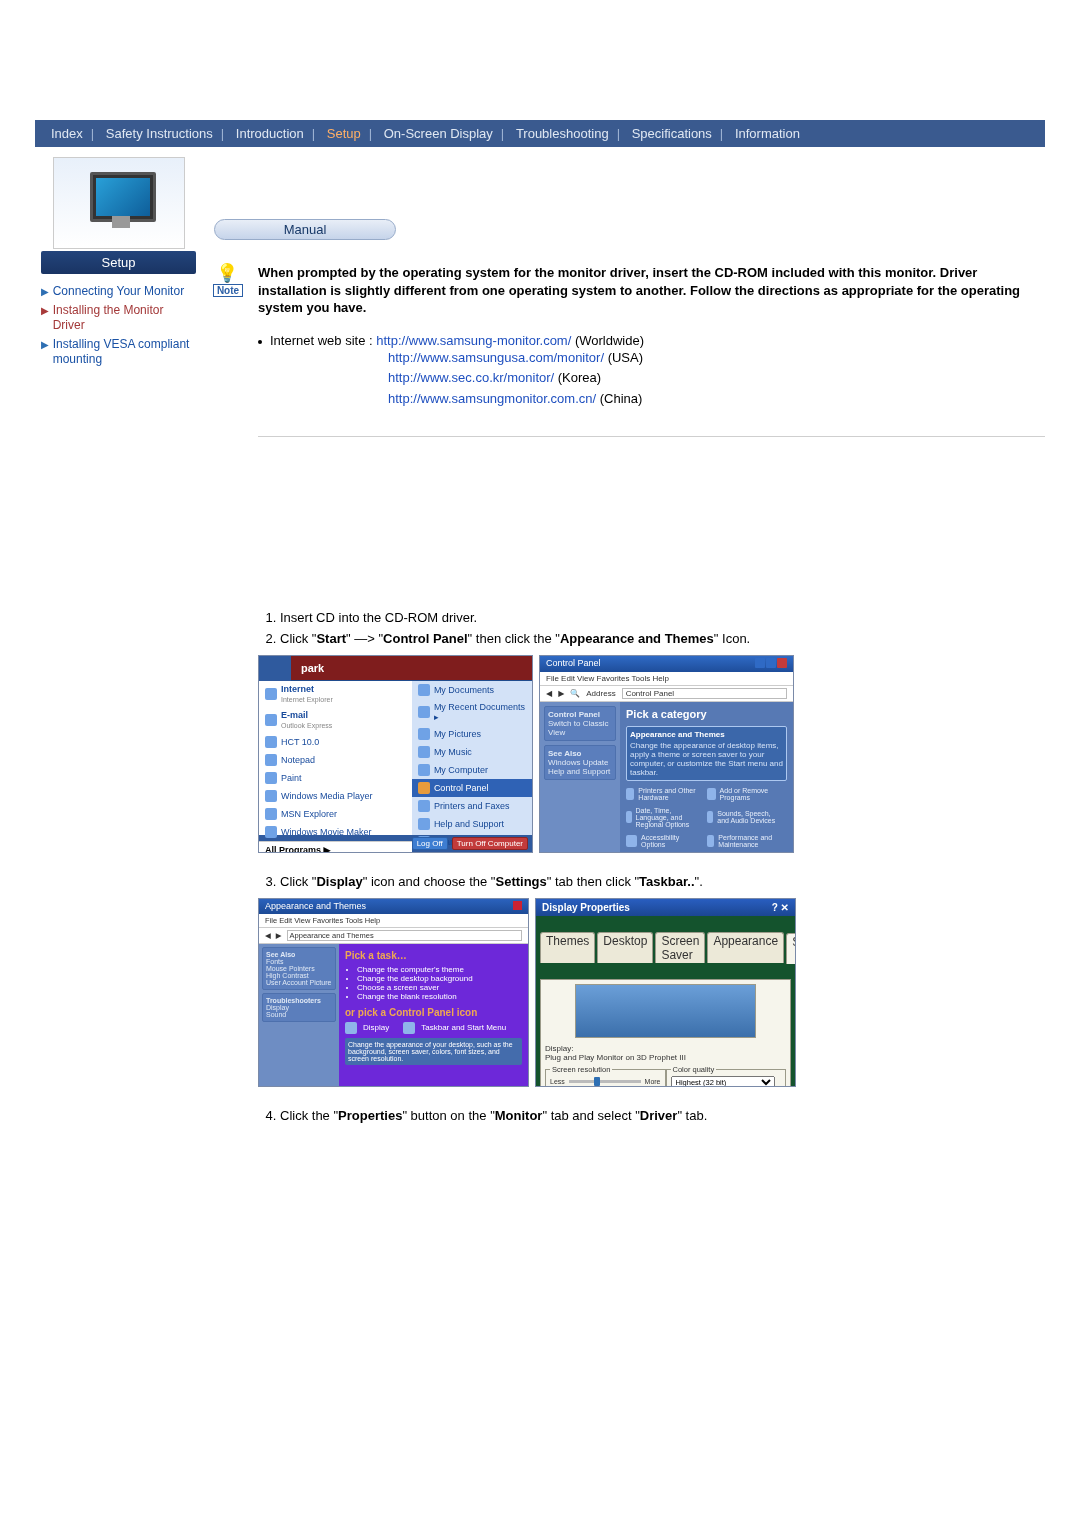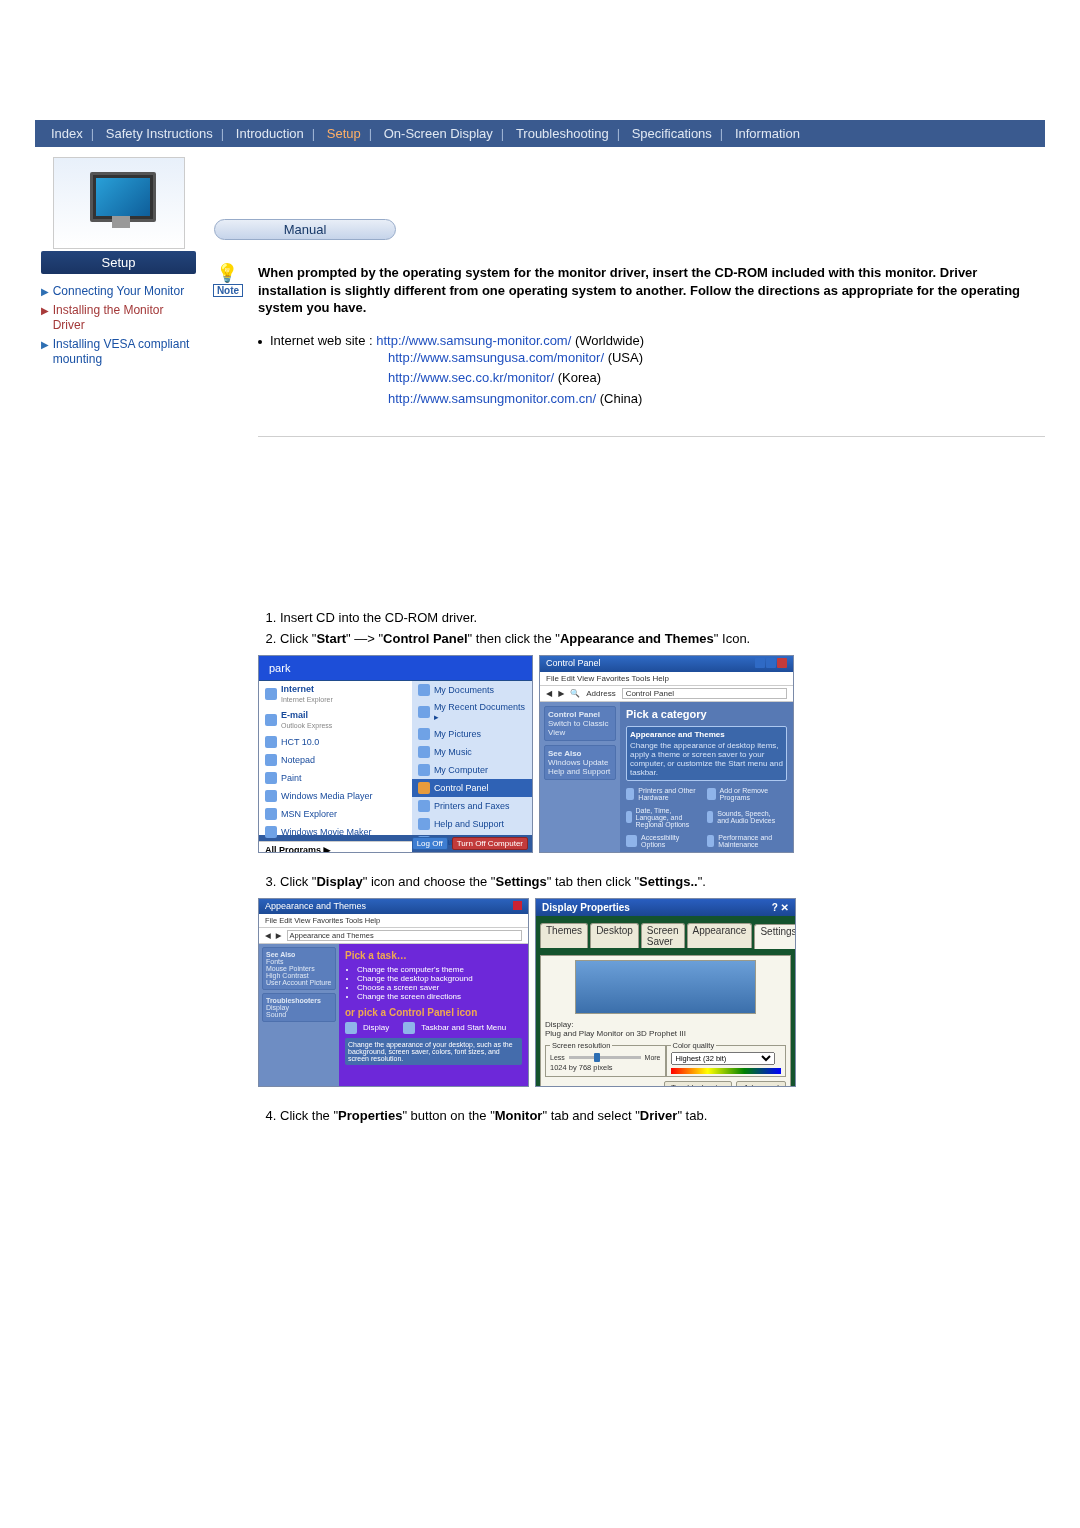--- a/index.html
+++ b/index.html
@@ -204,26 +204,27 @@
   margin:6px 0 20px 0;
 }
 .ss-box{
   border:1px solid #7a8aa8;
   background:#3c66a8;
   position:relative;
   overflow:hidden;
 }
 .ss-start{ width:273px; height:196px; background:#2f5a9e;}
 .ss-start .start-user{
-  background:#1d4ed8;
+  background:#7f1d1d;
   color:#fff;
   font-size:11px;
   padding:6px 10px;
-  font-weight:normal;
+  font-weight:bold;
   border-bottom:1px solid #204c8d;
+  margin-left:32px;
 }
 .ss-start .cols{display:flex;height:calc(100% - 42px);}
 .ss-start .colL{
   background:#fff;
   width:56%;
   font-size:9px;
   color:#174a9c;
 }
 .ss-start .colL .row, .ss-start .colR .row{
   display:flex;align-items:center;
@@ -314,21 +315,21 @@
 .ss-appth .mp2 .task{color:#f0a850;font-weight:bold;font-size:10px;margin-bottom:4px;}
 .ss-appth .mp2 ul{margin:0 0 6px 0;padding-left:12px;}
 .ss-appth .mp2 .or{color:#f0a850;font-weight:bold;font-size:10px;margin:4px 0;}
 .ss-appth .mp2 .todo{background:#446cac;padding:3px;font-size:7px;border-radius:2px;}
 .ss-dprops{ width:259px; height:187px; background:#14532d;}
 .ss-dprops .dptitle{
   background:linear-gradient(#295ec0,#1b4692);
   color:#fff;font-weight:bold;font-size:10px;padding:3px 6px;display:flex;justify-content:space-between;
 }
 .ss-dprops .tabs{
-  display:flex;font-size:10px;color:#333;padding:7px 4px;gap:2px;
+  display:flex;font-size:12px;color:#333;padding:16px 4px;gap:2px;
 }
 .ss-dprops .tabs .tab{
   background:#ece9d8;border:1px solid #9b9a89;border-bottom:none;
   padding:1px 5px;border-radius:3px 3px 0 0;
 }
 .ss-dprops .tabs .tab.active{
   background:#f6f5ec;position:relative;top:1px;z-index:2;
 }
 .ss-dprops .panel{
   border:1px solid #9b9a89;background:#f6f5ec;margin:0 4px 4px 4px;
@@ -582,21 +583,21 @@
                         <span>Performance and Maintenance</span>
                       </div>
                   </div>
                 </div>
               </div>
             </div>
           </div>
 
           <ol class="steps" start="3">
             <li>
-              <span>Click "</span><b>Display</b><span>" icon and choose the "</span><b>Settings</b><span>" tab then click "</span><b>Settings..</b><span>".</span>
+              <span>Click "</span><b>Display</b><span>" icon and choose the "</span><b>Settings</b><span>" tab then click "</span><b>Taskbar..</b><span>".</span>
             </li>
           </ol>
 
           <div class="screenshots-2">
 
             <div class="ss-box ss-appth">
               <div class="ttl">
                   <span>Appearance and Themes</span>
                   <span class="winbtns"><span style="display:inline-block;width:9px;height:9px;background:#c23;"></span></span>
                 </div>
@@ -620,21 +621,21 @@
                     <div>Display</div>
                     <div>Sound</div>
                   </div>
                 </div>
                 <div class="mp2">
                   <div class="task">Pick a task…</div>
                   <ul>
                     <li>Change the computer's theme</li>
                     <li>Change the desktop background</li>
                     <li>Choose a screen saver</li>
-                    <li>Change the screen directions</li>
+                    <li>Change the blank resolution</li>
                   </ul>
                   <div class="or">or pick a Control Panel icon</div>
                   <div style="display:flex;gap:6px;align-items:center;">
                     <span style="width:12px;height:12px;background:#8fb4ea;display:inline-block;border-radius:2px;"></span>
                     <span>Display</span>
                     <span style="width:12px;height:12px;background:#8fb4ea;display:inline-block;border-radius:2px;margin-left:8px;"></span>
                     <span>Taskbar and Start Menu</span>
                   </div>
                   <div class="todo" style="margin-top:4px;">Change the appearance of your desktop, such as the background, screen saver, colors, font sizes, and screen resolution.</div>
                 </div>

